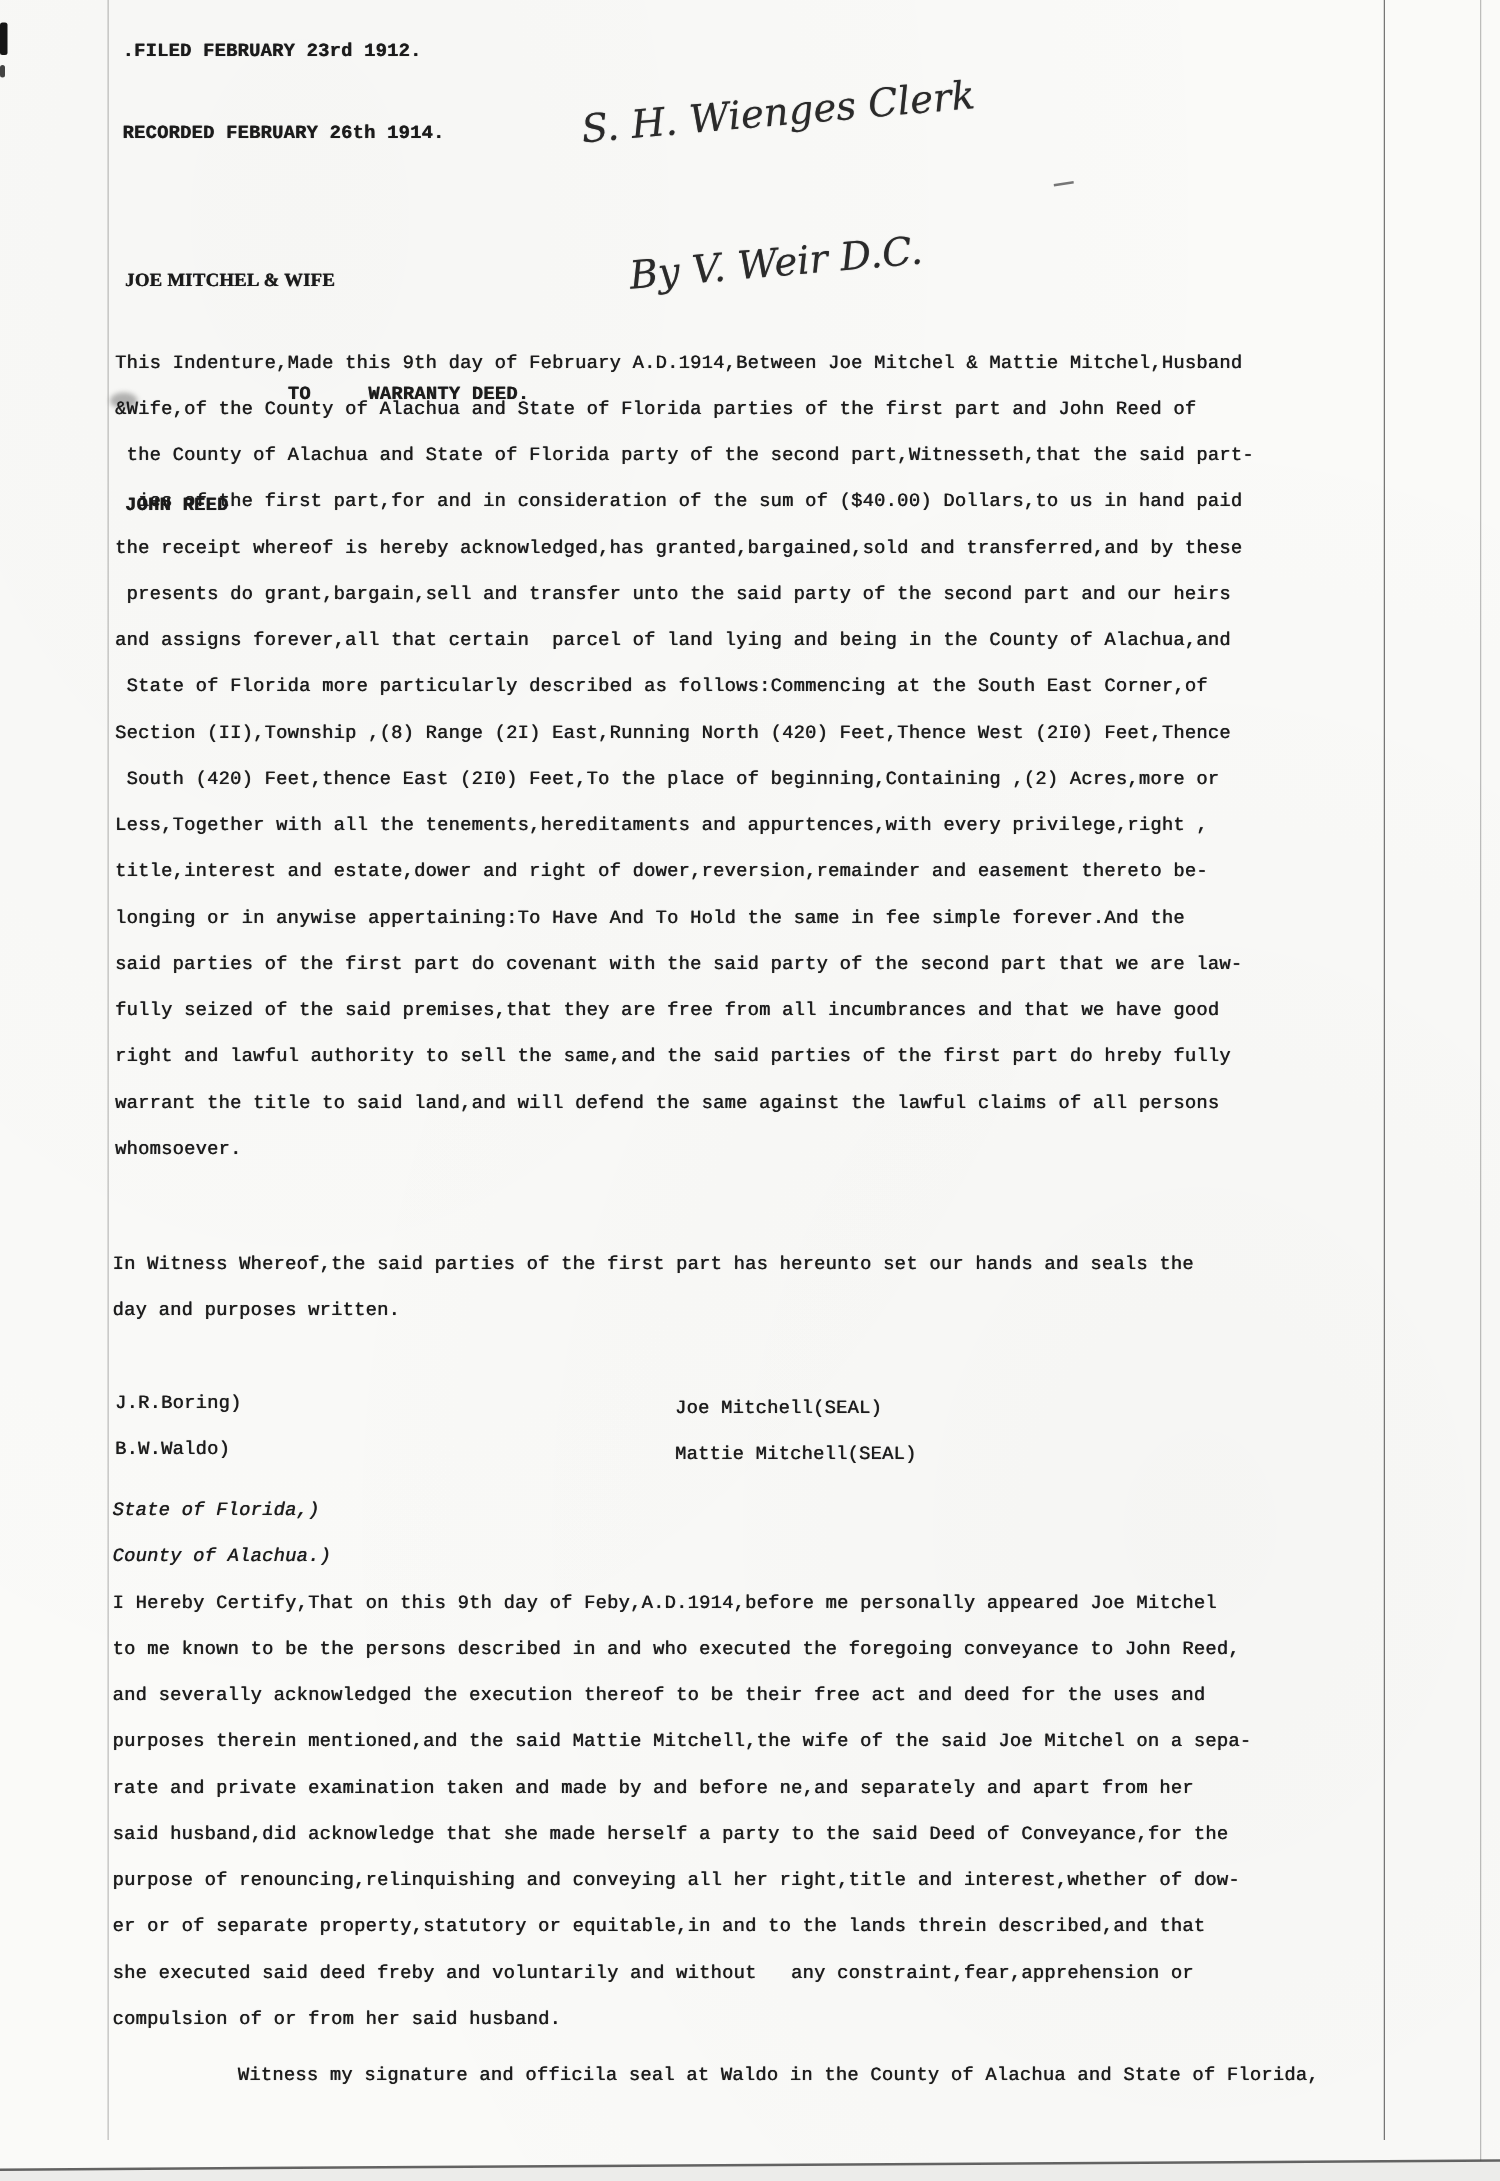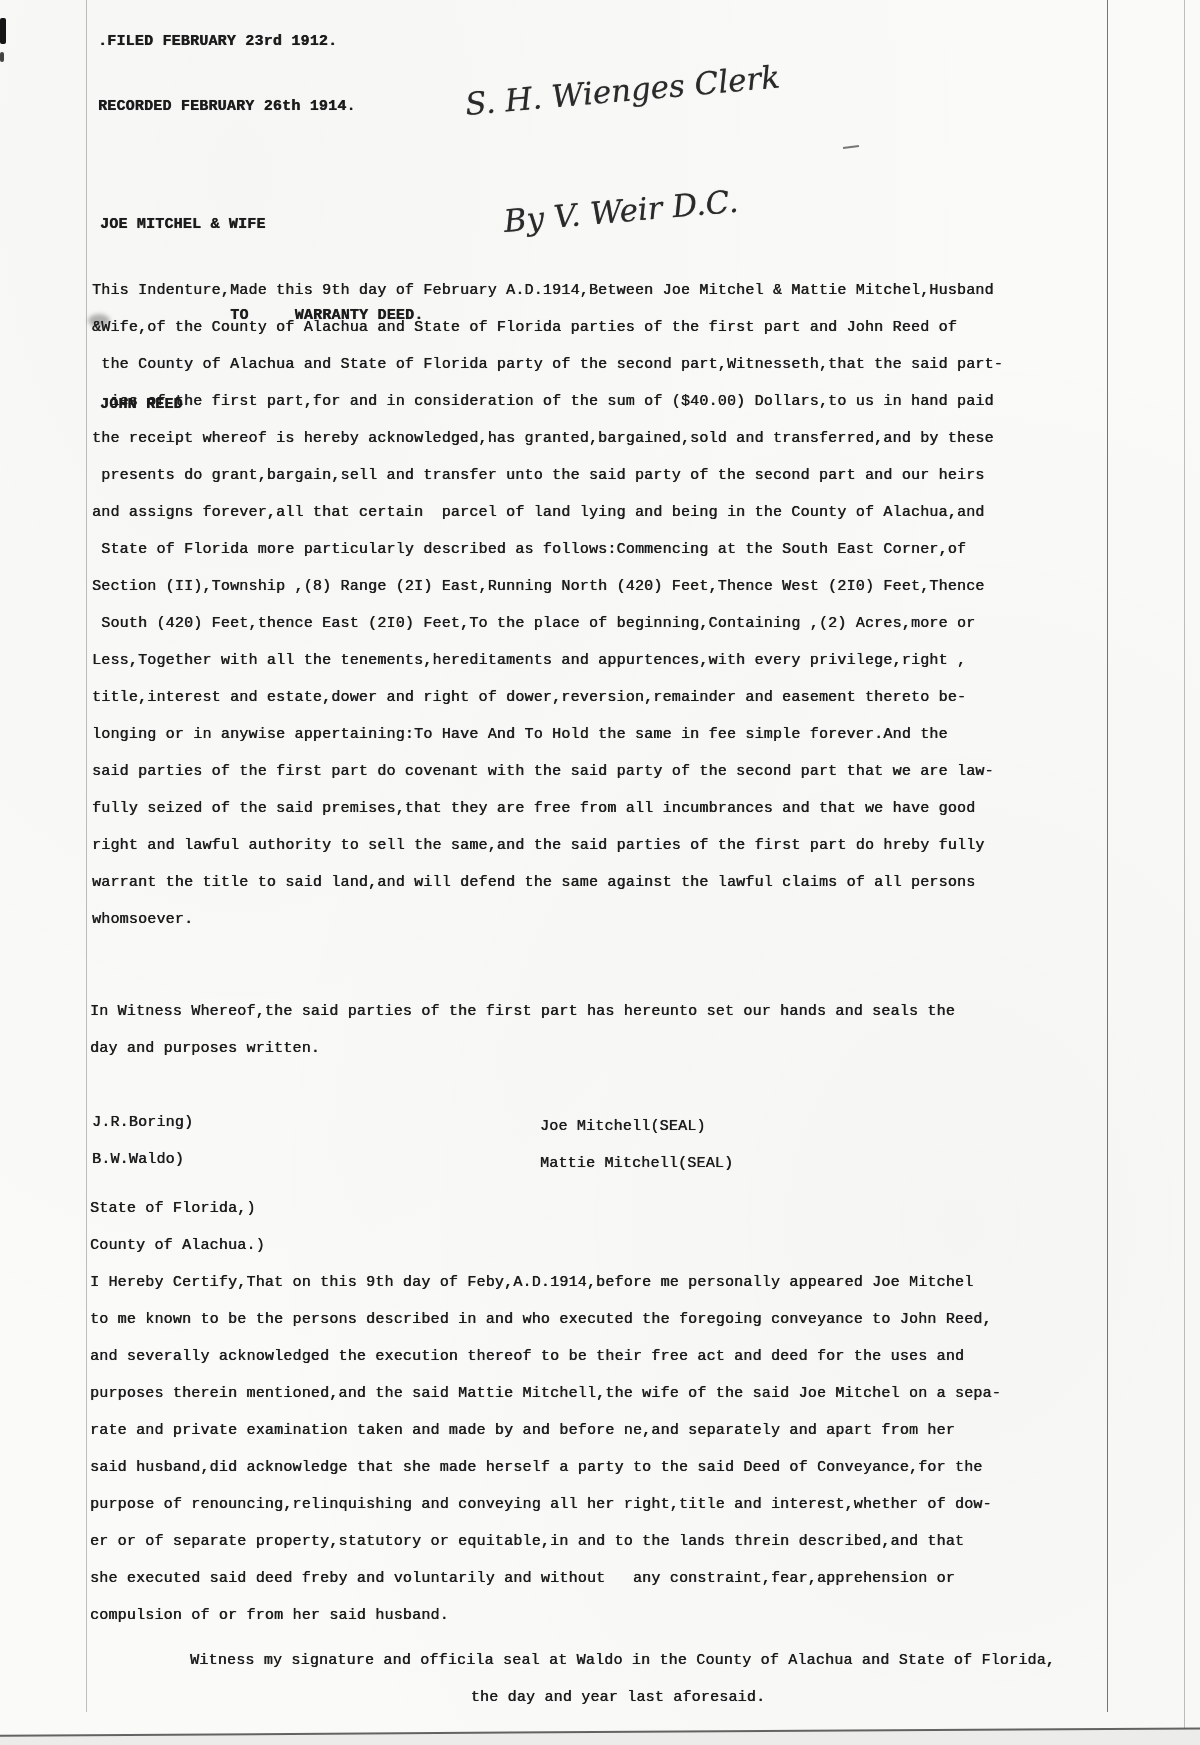--- a/index.html
+++ b/index.html
@@ -30,21 +30,21 @@
     font-family:"DejaVu Serif",serif;
     font-style:italic;
     font-size:31px;
     color:#2a2a2a;
     text-shadow:0 0 0.8px rgba(40,40,40,0.6);
     line-height:40px;
     white-space:pre;
   }
   .handwriting .hw2{margin-left:28px;}
   .caption{position:absolute;left:100px;top:180px;font-weight:bold;}
-  .caption-row1{line-height:22px;}
+  .caption-row1{line-height:22px;font-family:Liberation Serif, serif;}
   .caption-row2{margin-top:13px;line-height:22px;}
   .caption-row2 .to{margin-left:75px;}
   .caption-row2 .title{margin-left:46px;}
   .caption-row3{margin-top:11px;line-height:22px;}
   .bodyblock{position:absolute;}
   .vrule{position:absolute;top:0;width:1px;background:#4a4a4a;}
   .vrule.left{left:86px;height:1712px;opacity:0.35;}
   .vrule.main{left:1107px;height:1712px;opacity:0.75;}
   .vrule.far{left:1184px;height:1745px;opacity:0.35;}
   .bottom-edge{
@@ -95,19 +95,19 @@
   </div>
 
   <div class="bodyblock tw lines" style="left:92px;top:272px;width:1060px;"><div class="line">This Indenture,Made this 9th day of February A.D.1914,Between Joe Mitchel &amp; Mattie Mitchel,Husband</div><div class="line">&amp;Wife,of the County of Alachua and State of Florida parties of the first part and John Reed of</div><div class="line"> the County of Alachua and State of Florida party of the second part,Witnesseth,that the said part-</div><div class="line">  ies of the first part,for and in consideration of the sum of ($40.00) Dollars,to us in hand paid</div><div class="line">the receipt whereof is hereby acknowledged,has granted,bargained,sold and transferred,and by these</div><div class="line"> presents do grant,bargain,sell and transfer unto the said party of the second part and our heirs</div><div class="line">and assigns forever,all that certain  parcel of land lying and being in the County of Alachua,and</div><div class="line"> State of Florida more particularly described as follows:Commencing at the South East Corner,of</div><div class="line">Section (II),Township ,(8) Range (2I) East,Running North (420) Feet,Thence West (2I0) Feet,Thence</div><div class="line"> South (420) Feet,thence East (2I0) Feet,To the place of beginning,Containing ,(2) Acres,more or</div><div class="line">Less,Together with all the tenements,hereditaments and appurtences,with every privilege,right ,</div><div class="line">title,interest and estate,dower and right of dower,reversion,remainder and easement thereto be-</div><div class="line">longing or in anywise appertaining:To Have And To Hold the same in fee simple forever.And the</div><div class="line">said parties of the first part do covenant with the said party of the second part that we are law-</div><div class="line">fully seized of the said premises,that they are free from all incumbrances and that we have good</div><div class="line">right and lawful authority to sell the same,and the said parties of the first part do hreby fully</div><div class="line">warrant the title to said land,and will defend the same against the lawful claims of all persons</div><div class="line">whomsoever.</div></div>
 
   <div class="bodyblock tw lines" style="left:90px;top:993px;width:1060px;"><div class="line">In Witness Whereof,the said parties of the first part has hereunto set our hands and seals the</div><div class="line">day and purposes written.</div></div>
 
   <div class="bodyblock tw lines" style="left:92px;top:1104px;"><div class="line">J.R.Boring)</div><div class="line">B.W.Waldo)</div></div>
 
   <div class="bodyblock tw lines" style="left:540px;top:1108px;"><div class="line">Joe Mitchell(SEAL)</div><div class="line">Mattie Mitchell(SEAL)</div></div>
 
-  <div class="bodyblock tw lines" style="left:90px;top:1190px;"><div class="line">State of Florida,)</div><div class="line">County of Alachua.)</div></div>
+  <div class="bodyblock tw lines" style="left:90px;top:1190px;font-style:italic;"><div class="line">State of Florida,)</div><div class="line">County of Alachua.)</div></div>
 
   <div class="bodyblock tw lines" style="left:90px;top:1264px;width:1060px;"><div class="line">I Hereby Certify,That on this 9th day of Feby,A.D.1914,before me personally appeared Joe Mitchel</div><div class="line">to me known to be the persons described in and who executed the foregoing conveyance to John Reed,</div><div class="line">and severally acknowledged the execution thereof to be their free act and deed for the uses and</div><div class="line">purposes therein mentioned,and the said Mattie Mitchell,the wife of the said Joe Mitchel on a sepa-</div><div class="line">rate and private examination taken and made by and before ne,and separately and apart from her</div><div class="line">said husband,did acknowledge that she made herself a party to the said Deed of Conveyance,for the</div><div class="line">purpose of renouncing,relinquishing and conveying all her right,title and interest,whether of dow-</div><div class="line">er or of separate property,statutory or equitable,in and to the lands threin described,and that</div><div class="line">she executed said deed freby and voluntarily and without   any constraint,fear,apprehension or</div><div class="line">compulsion of or from her said husband.</div></div>
 
-  <div class="bodyblock tw lines" style="left:88px;top:1642px;width:1060px;text-align:center;"><div class="line"> Witness my signature and officila seal at Waldo in the County of Alachua and State of Florida,</div><div class="line">the day and year last aforesaid.</div></div>
+  <div class="bodyblock tw lines" style="left:88px;top:1642px;width:1060px;text-align:center;"><div class="line"> Witness my signature and officila seal at Waldo in the County of Alachua and State of Florida,</div></div>
 
 </div>
 
 </body></html>

